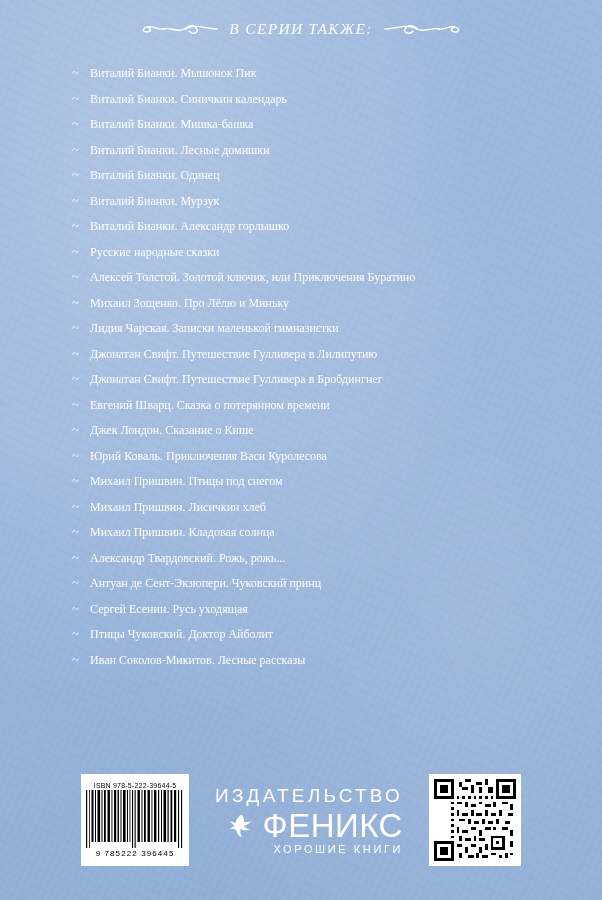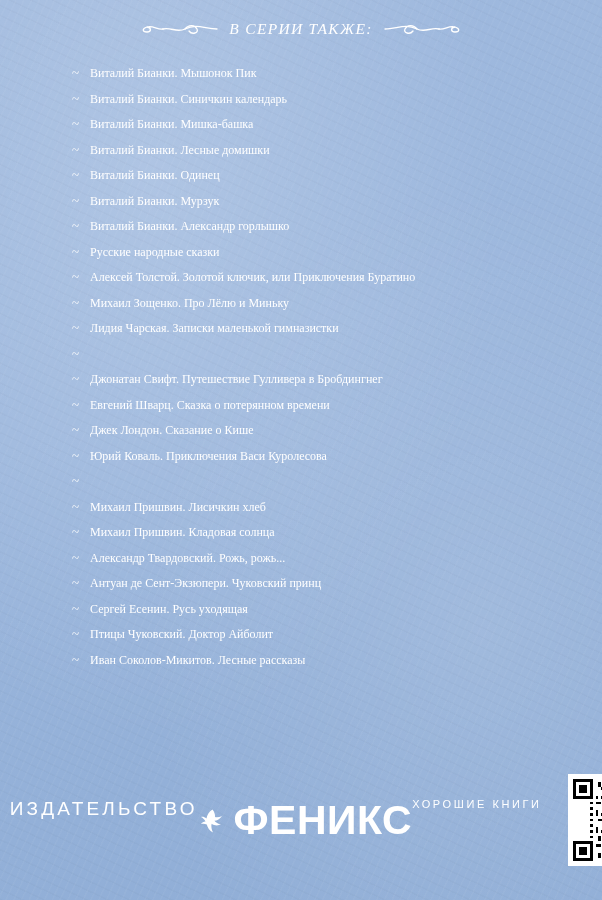--- a/index.html
+++ b/index.html
@@ -127,43 +127,43 @@
   }
   .barcode-digits {
     font-family: "Liberation Sans", sans-serif;
     font-size: 8px;
     color: #000;
     letter-spacing: 1.1px;
     margin-top: 1px;
   }
   .publisher {
     display: flex;
-    flex-direction: row;
-    align-items: flex-start;
+    flex-direction: column;
+    align-items: flex-end;
     justify-content: center;
     color: #ffffff;
     flex: 0 0 auto;
   }
   .pub-top {
     font-family: "Liberation Sans", sans-serif;
     font-size: 19px;
     letter-spacing: 3.2px;
     color: #ffffff;
     font-weight: 400;
   }
   .pub-mid {
     display: flex;
     align-items: center;
     gap: 6px;
     margin: 2px 0 1px 0;
   }
   .pub-name {
     font-family: "Liberation Sans", sans-serif;
-    font-size: 41px;
-    font-weight: bold;
+    font-size: 33px;
+    font-weight: normal;
     letter-spacing: 0.5px;
     color: #ffffff;
     line-height: 1;
   }
   .pub-bottom {
     font-family: "Liberation Sans", sans-serif;
     font-size: 11px;
     letter-spacing: 2.6px;
     color: #ffffff;
   }
@@ -239,39 +239,41 @@
     <li class="book-item">
         <span class="tilde">~</span>
         <span class="book-label">Михаил Зощенко. Про Лёлю и Миньку</span>
       </li>
     <li class="book-item">
         <span class="tilde">~</span>
         <span class="book-label">Лидия Чарская. Записки маленькой гимназистки</span>
       </li>
     <li class="book-item">
         <span class="tilde">~</span>
+        <span class="book-label">Джонатан Свифт. Путешествие Гулливера в Лилипутию</span>
       </li>
     <li class="book-item">
         <span class="tilde">~</span>
         <span class="book-label">Джонатан Свифт. Путешествие Гулливера в Бробдингнег</span>
       </li>
     <li class="book-item">
         <span class="tilde">~</span>
         <span class="book-label">Евгений Шварц. Сказка о потерянном времени</span>
       </li>
     <li class="book-item">
         <span class="tilde">~</span>
         <span class="book-label">Джек Лондон. Сказание о Кише</span>
       </li>
     <li class="book-item">
         <span class="tilde">~</span>
         <span class="book-label">Юрий Коваль. Приключения Васи Куролесова</span>
       </li>
     <li class="book-item">
         <span class="tilde">~</span>
+        <span class="book-label">Михаил Пришвин. Птицы под снегом</span>
       </li>
     <li class="book-item">
         <span class="tilde">~</span>
         <span class="book-label">Михаил Пришвин. Лисичкин хлеб</span>
       </li>
     <li class="book-item">
         <span class="tilde">~</span>
         <span class="book-label">Михаил Пришвин. Кладовая солнца</span>
       </li>
     <li class="book-item">

